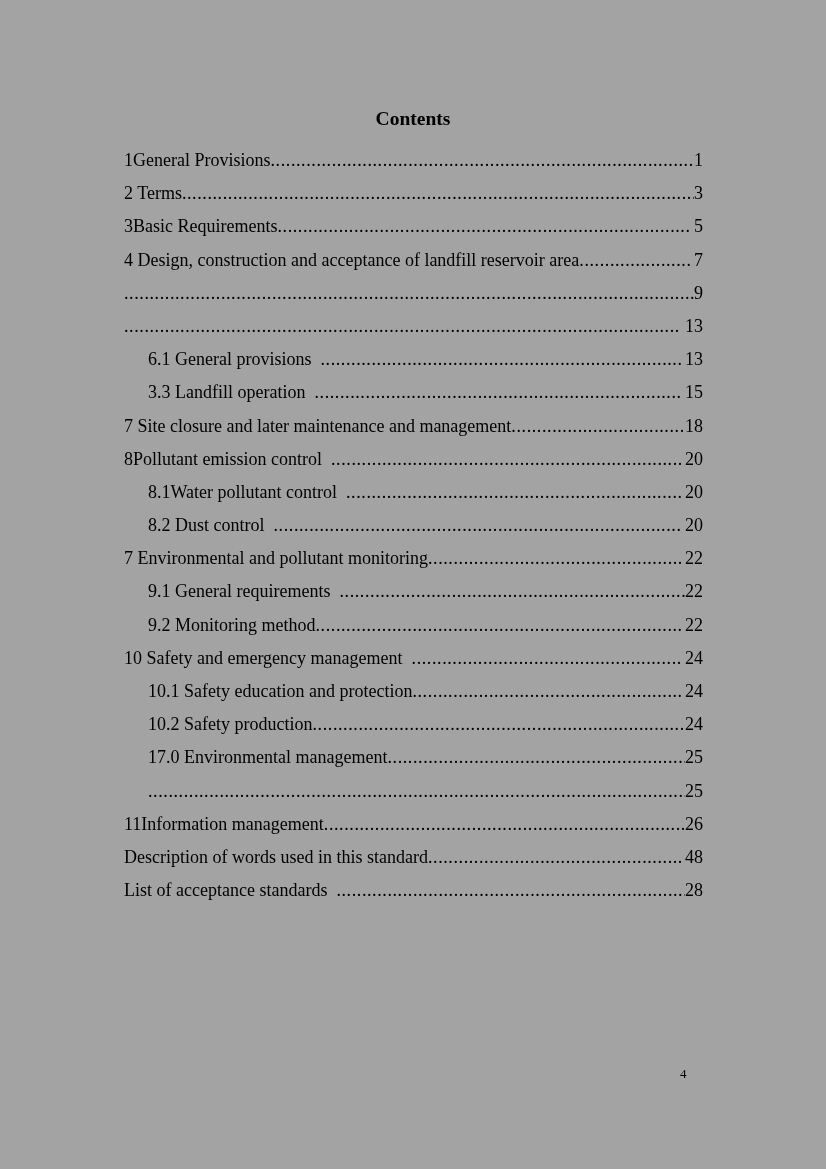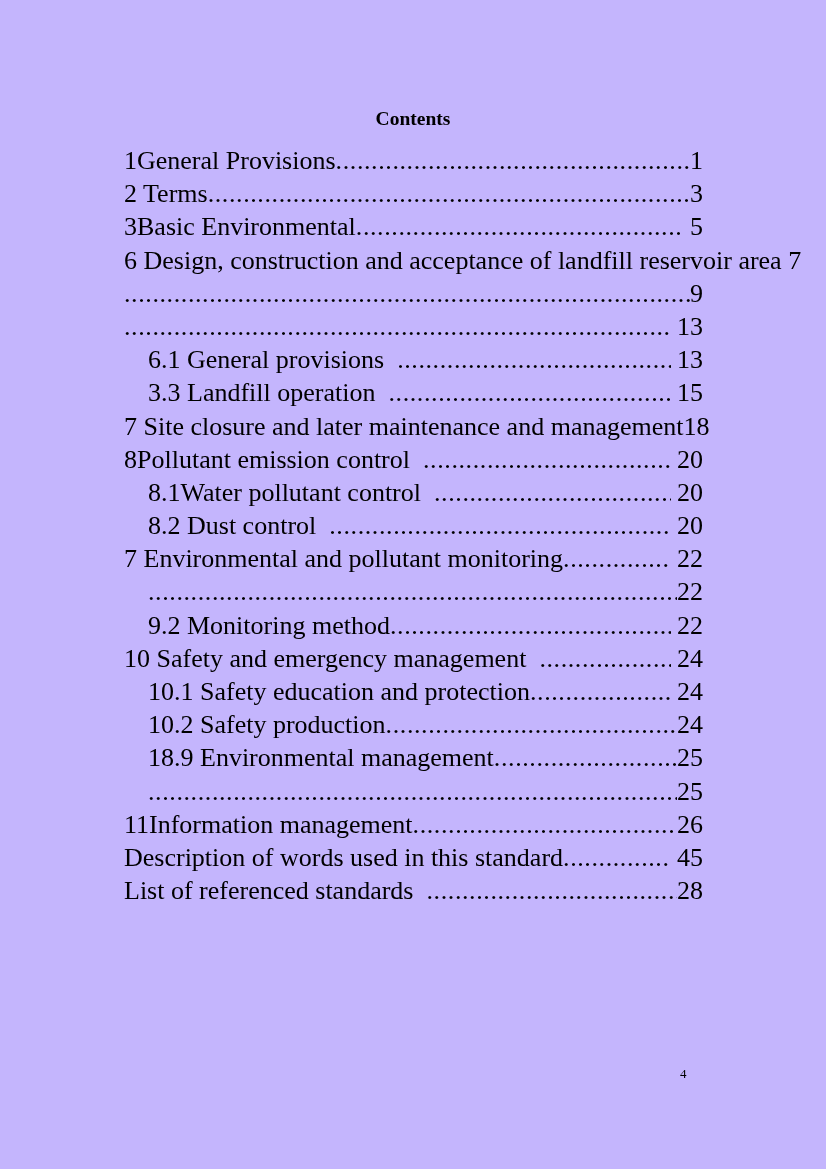--- a/index.html
+++ b/index.html
@@ -4,21 +4,21 @@
 <style>
   html, body {
     margin: 0;
     padding: 0;
     background: #ffffff;
   }
   .page {
     position: relative;
     width: 826px;
     height: 1169px;
-    background: #c4b5fd;
+    background: #a3a3a3;
     overflow: hidden;
     font-family: "Liberation Serif", "DejaVu Serif", serif;
     color: #000000;
   }
   .doc-title {
     position: absolute;
     top: 102px;
     left: 0;
     width: 100%;
     margin: 0;
@@ -32,21 +32,21 @@
     position: absolute;
     top: 144px;
     left: 124px;
     right: 123px;
   }
   .toc-row {
     display: flex;
     align-items: baseline;
     height: 33.2px;
     line-height: 33.2px;
-    font-size: 26px;
+    font-size: 18px;
     cursor: default;
   }
   .toc-row.lvl1 {
     padding-left: 24px;
   }
   .toc-label {
     white-space: pre;
     flex: 0 0 auto;
   }
   .toc-leader {
@@ -79,26 +79,26 @@
         <span class="toc-label">1General Provisions</span>
         <span class="toc-leader">............................................................................................................................................................................................................................</span>
         <span class="toc-page">1</span>
       </div>
       <div class="toc-row lvl0">
         <span class="toc-label">2 Terms</span>
         <span class="toc-leader">............................................................................................................................................................................................................................</span>
         <span class="toc-page">3</span>
       </div>
       <div class="toc-row lvl0">
-        <span class="toc-label">3Basic Environmental</span>
+        <span class="toc-label">3Basic Requirements</span>
         <span class="toc-leader">............................................................................................................................................................................................................................</span>
         <span class="toc-page"> 5</span>
       </div>
       <div class="toc-row lvl0">
-        <span class="toc-label">6 Design, construction and acceptance of landfill reservoir area</span>
+        <span class="toc-label">4 Design, construction and acceptance of landfill reservoir area</span>
         <span class="toc-leader">............................................................................................................................................................................................................................</span>
         <span class="toc-page"> 7</span>
       </div>
       <div class="toc-row lvl0">
         <span class="toc-leader">............................................................................................................................................................................................................................</span>
         <span class="toc-page">9</span>
       </div>
       <div class="toc-row lvl0">
         <span class="toc-leader">............................................................................................................................................................................................................................</span>
         <span class="toc-page"> 13</span>
@@ -132,20 +132,21 @@
         <span class="toc-label">8.2 Dust control  </span>
         <span class="toc-leader">............................................................................................................................................................................................................................</span>
         <span class="toc-page"> 20</span>
       </div>
       <div class="toc-row lvl0">
         <span class="toc-label">7 Environmental and pollutant monitoring</span>
         <span class="toc-leader">............................................................................................................................................................................................................................</span>
         <span class="toc-page"> 22</span>
       </div>
       <div class="toc-row lvl1">
+        <span class="toc-label">9.1 General requirements  </span>
         <span class="toc-leader">............................................................................................................................................................................................................................</span>
         <span class="toc-page">22</span>
       </div>
       <div class="toc-row lvl1">
         <span class="toc-label">9.2 Monitoring method</span>
         <span class="toc-leader">............................................................................................................................................................................................................................</span>
         <span class="toc-page"> 22</span>
       </div>
       <div class="toc-row lvl0">
         <span class="toc-label">10 Safety and emergency management  </span>
@@ -156,39 +157,39 @@
         <span class="toc-label">10.1 Safety education and protection</span>
         <span class="toc-leader">............................................................................................................................................................................................................................</span>
         <span class="toc-page"> 24</span>
       </div>
       <div class="toc-row lvl1">
         <span class="toc-label">10.2 Safety production</span>
         <span class="toc-leader">............................................................................................................................................................................................................................</span>
         <span class="toc-page">24</span>
       </div>
       <div class="toc-row lvl1">
-        <span class="toc-label">18.9 Environmental management</span>
+        <span class="toc-label">17.0 Environmental management</span>
         <span class="toc-leader">............................................................................................................................................................................................................................</span>
         <span class="toc-page">25</span>
       </div>
       <div class="toc-row lvl1">
         <span class="toc-leader">............................................................................................................................................................................................................................</span>
         <span class="toc-page">25</span>
       </div>
       <div class="toc-row lvl0">
         <span class="toc-label">11Information management</span>
         <span class="toc-leader">............................................................................................................................................................................................................................</span>
         <span class="toc-page">26</span>
       </div>
       <div class="toc-row lvl0">
         <span class="toc-label">Description of words used in this standard</span>
         <span class="toc-leader">............................................................................................................................................................................................................................</span>
-        <span class="toc-page"> 45</span>
+        <span class="toc-page"> 48</span>
       </div>
       <div class="toc-row lvl0">
-        <span class="toc-label">List of referenced standards  </span>
+        <span class="toc-label">List of acceptance standards  </span>
         <span class="toc-leader">............................................................................................................................................................................................................................</span>
         <span class="toc-page">28</span>
       </div>
     </div>
 
   <div class="footer-num">4</div>
 </div>
 
 </body></html>

